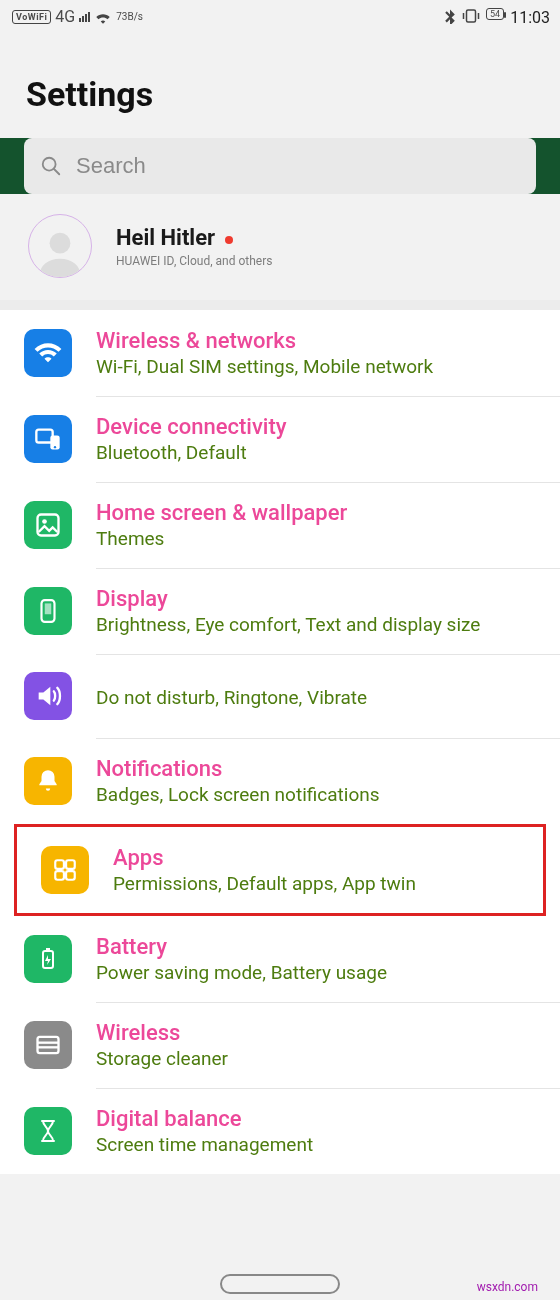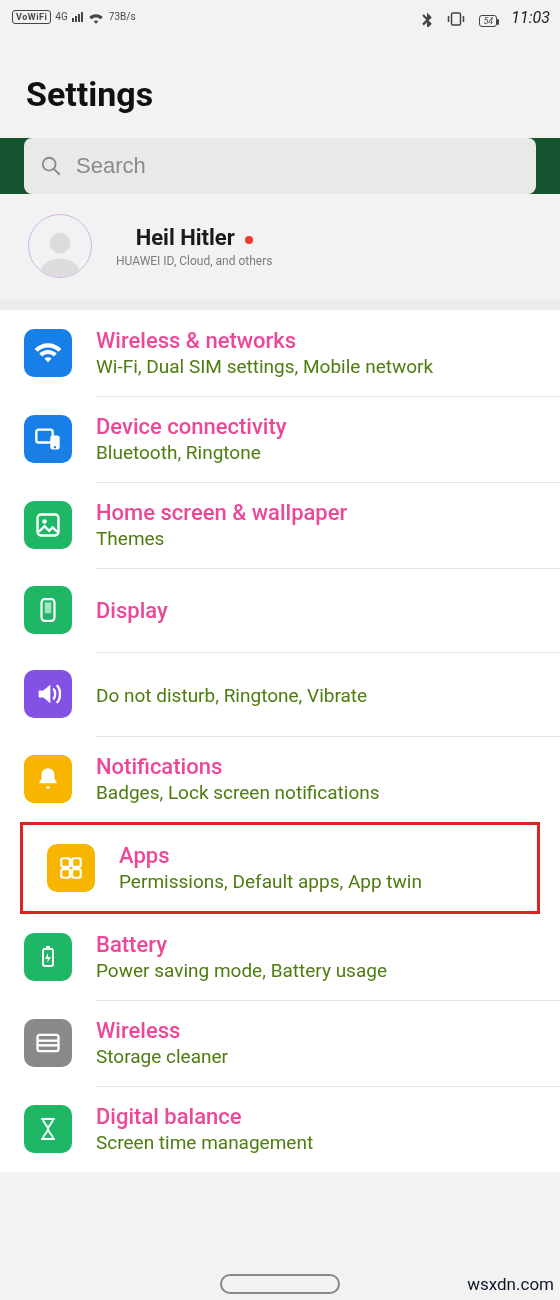--- a/index.html
+++ b/index.html
@@ -20,26 +20,26 @@
     padding: 0 10px 0 12px;
     font-size: 13px;
     color: #4a4a4a;
     background: #f2f2f2;
   }
   .status-left { display: flex; align-items: center; gap: 4px; flex: 1; }
   .vowifi {
     border: 1.5px solid #444; border-radius: 3px;
     font-size: 9px; font-weight: 700; padding: 1px 3px; letter-spacing: .5px;
   }
-  .sig4g { font-size: 10px; line-height: 8px; display: flex; flex-direction: column; align-items: center; }
+  .sig4g { font-size: 16px; line-height: 8px; display: flex; flex-direction: column; align-items: center; }
   .bars { display: flex; align-items: flex-end; gap: 1px; }
   .bars span { width: 2px; background:#444; display:inline-block; }
   .bars span:nth-child(1){height:4px}.bars span:nth-child(2){height:6px}.bars span:nth-child(3){height:8px}.bars span:nth-child(4){height:10px}
   .bw { font-size: 10px; line-height: 10px; display:flex; flex-direction:row; align-items:flex-start;}
-  .status-right { display:flex; align-items:flex-end; gap:14px;font-style:italic; }
+  .status-right { display:flex; align-items:flex-start; gap:6px; }
   .batt { border:1.5px solid #444; border-radius:3px; font-size:9px; padding:0 3px; position:relative; }
   .batt::after{content:"";position:absolute;right:-3px;top:3px;width:2px;height:6px;background:#444;border-radius:1px;}
   
   .page-title {
     padding: 40px 26px 24px 26px;
     font-size: 34px;
     font-weight: 700;
     color: #111;
     background:#f2f2f2;
   }
@@ -57,21 +57,20 @@
     font-size: 22px; color:#888; width:100%;
   }
   .search input::placeholder{color:#8a8a8a;}
   .search-icon { width:22px; height:22px; flex-shrink:0; }
   
   .account-row{
     display:flex; align-items:center; gap:24px;
     padding: 20px 24px 22px 28px;
     background:#f2f2f2;
     border-bottom: 10px solid #ececec;
-    text-align: center;
   }
   .avatar{
     width:64px;height:64px;border-radius:50%;
     border:1.5px solid #d6b2e8;
     display:flex;align-items:flex-end;justify-content:center;
     overflow:hidden;
   }
   .avatar svg{width:52px;height:52px;}
   .acct-text .name{font-size:22px;font-weight:700;display:inline;}
   .dot{display:inline-block;width:8px;height:8px;background:#ef3b2f;border-radius:50%;margin-left:6px;vertical-align:middle;}
@@ -91,32 +90,32 @@
   .r-icon{
     width:48px;height:48px;border-radius:10px;
     display:flex;align-items:center;justify-content:center;
     flex-shrink:0;
   }
   .r-text{ flex:1; min-width:0;}
   .r-title{ font-size:22px; font-weight:500; color:#ec4899; }
   .r-sub{ font-size:19px; color:#4d7c0f; margin-top:2px; }
   .highlight-box{
     border:3px solid #d22; position:relative;
-    margin:0 20px;
+    margin:0 14px;
   }
   .highlight-box .row::before{ display:none; }
   .highlight-box + .row::before{ display:none; }
   
   .nav-pill{
     position:absolute; bottom:6px; left:50%; transform:translateX(-50%);
     width:120px; height:20px; border:2px solid #888; border-radius:14px;
   }
   .watermark{
-    position:absolute; bottom:6px; right:6px;
-    font-size:17px; color:#0f172a;
+    position:absolute; bottom:6px; right:22px;
+    font-size:12px; color:#a21caf;
   }
   .ic-white{fill:#fff;}
 </style>
 </head>
 <body>
 
 <div class="status-bar">
   <div class="status-left">
     <span class="vowifi">VoWiFi</span>
     <span class="sig4g">
@@ -192,21 +191,21 @@
     <div class="row">
       <div class="r-icon" style="background:#177fe6">
         <svg viewBox="0 0 24 24" width="28" height="28">
           <rect x="2" y="4" width="14" height="11" rx="2" fill="none" stroke="#fff" stroke-width="2"></rect>
           <rect x="14" y="9" width="8" height="12" rx="2" class="ic-white"></rect>
           <circle cx="18" cy="19" r="1" fill="#177fe6"></circle>
         </svg>
       </div>
       <div class="r-text">
         <div class="r-title">Device connectivity</div>
-        <div class="r-sub">Bluetooth, Ringtone</div>
+        <div class="r-sub">Bluetooth, Default</div>
       </div>
     </div>
     <div class="row">
       <div class="r-icon" style="background:#1fb766">
         <svg viewBox="0 0 24 24" width="28" height="28">
           <rect x="3" y="3" width="18" height="18" rx="3" fill="none" stroke="#fff" stroke-width="2"></rect>
           <circle cx="9" cy="9" r="2" class="ic-white"></circle>
           <path d="M4 18l5-5 4 4 3-3 4 4" fill="none" stroke="#fff" stroke-width="2"></path>
         </svg>
       </div>
@@ -217,20 +216,21 @@
     </div>
     <div class="row">
       <div class="r-icon" style="background:#1fb766">
         <svg viewBox="0 0 24 24" width="26" height="26">
           <rect x="6" y="2" width="12" height="20" rx="3" fill="none" stroke="#fff" stroke-width="2"></rect>
           <rect x="9" y="5" width="6" height="10" class="ic-white" opacity=".6"></rect>
         </svg>
       </div>
       <div class="r-text">
         <div class="r-title">Display</div>
+        <div class="r-sub">Brightness, Eye comfort, Text and display size</div>
       </div>
     </div>
     <div class="row">
       <div class="r-icon" style="background:#8352e4">
         <svg viewBox="0 0 24 24" width="28" height="28">
           <path class="ic-white" d="M4 9v6h4l6 5V4L8 9H4z"></path>
           <path d="M17 8c1.5 1.5 1.5 6.5 0 8M20 5c3 3 3 11 0 14" fill="none" stroke="#fff" stroke-width="2" stroke-linecap="round"></path>
         </svg>
       </div>
       <div class="r-text">

